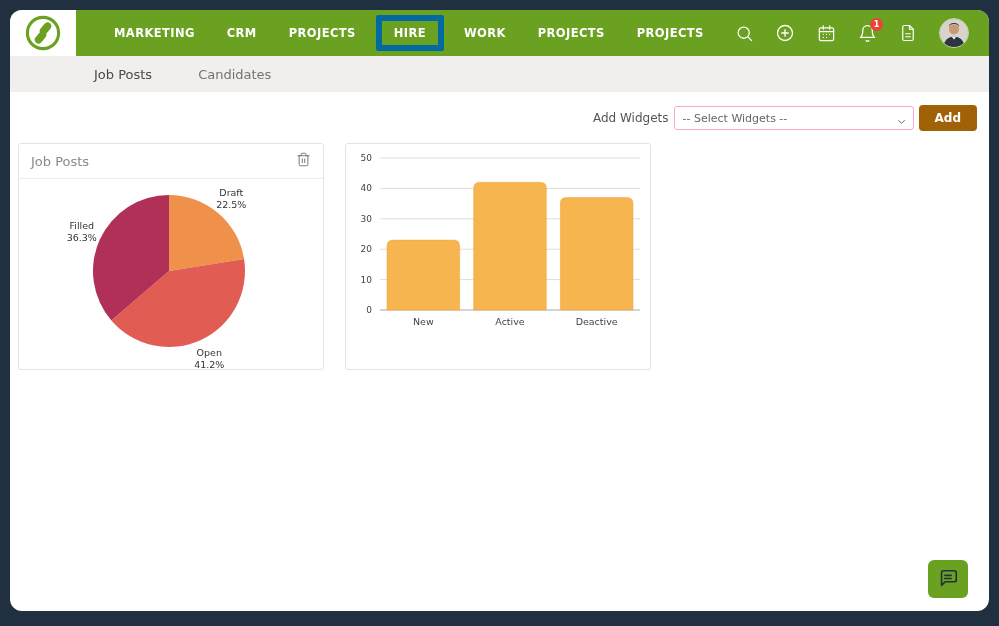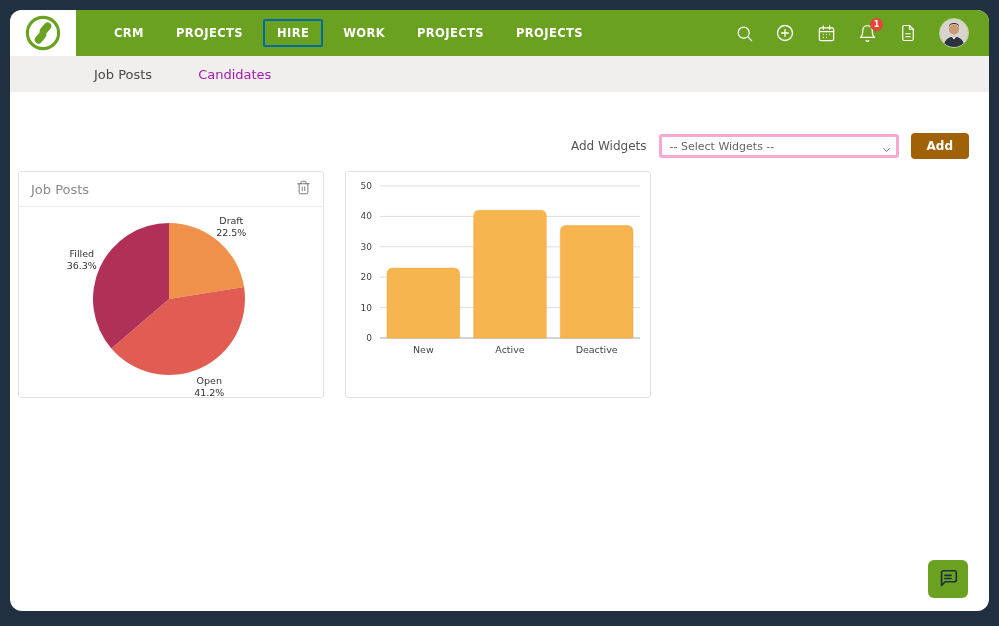--- a/index.html
+++ b/index.html
@@ -8,40 +8,40 @@
 
   .app { position:absolute; left:10px; top:10px; width:979px; height:601px;
          background:#ffffff; border-radius:12px; overflow:hidden; }
 
   
   .header { display:flex; align-items:stretch; height:46px; background:#6aa121; }
   .logo-block { width:66px; background:#ffffff; display:flex; align-items:center; justify-content:center; }
   .main-nav { display:flex; align-items:center; list-style:none; margin-left:26px; gap:8px; }
   .main-nav li { color:#ffffff; font-size:11.5px; font-weight:bold; letter-spacing:.4px;
                  padding:5px 12px; cursor:pointer; white-space:nowrap; }
-  .main-nav li.active { border:2px solid #0369a1; border-radius:2px; }
+  .main-nav li.active { border:6px solid #0369a1; border-radius:2px; }
   .header-icons { margin-left:auto; display:flex; align-items:center; gap:21px; padding-right:20px; }
   .hicon { width:20px; height:20px; position:relative; display:flex; align-items:center; justify-content:center; cursor:pointer; }
   .hicon svg { stroke:#ffffff; fill:none; stroke-width:1.6; stroke-linecap:round; stroke-linejoin:round; }
   .badge { position:absolute; top:-5px; right:-6px; min-width:13px; height:13px; border-radius:7px;
            background:#e8443a; color:#ffffff; font-size:8px; font-weight:bold;
            display:flex; align-items:center; justify-content:center; padding:0 2px; }
   .avatar { width:30px; height:30px; border-radius:50%; overflow:hidden; border:1px solid rgba(255,255,255,.6); cursor:pointer; }
 
   
   .subnav { height:36px; background:#f0efed; display:flex; align-items:center; padding-left:84px; gap:46px; }
   .subnav .sitem { font-size:13px; color:#4a4a4a; cursor:pointer; }
-  .subnav .sitem.secondary { color:#a21caf;text-align:right; }
-
-  
-  .toolbar { display:flex; justify-content:flex-end; align-items:center; gap:12px; padding:13px 20px 10px 0;margin-top:28px; }
+  .subnav .sitem.secondary { color:#737373;text-align:right; }
+
+  
+  .toolbar { display:flex; justify-content:flex-end; align-items:center; gap:5px; padding:13px 12px 10px 0; }
   .toolbar-label { font-size:12px; color:#555555; }
   .select-wrap { position:relative; width:240px; }
   .select-wrap select { width:100%; height:24px; font-size:11px; color:#666666;
-        border:3px solid #f9a8d4; border-radius:3px; background:#ffffff;
+        border:1px solid #f9a8d4; border-radius:3px; background:#ffffff;
         -webkit-appearance:none; appearance:none; padding:0 24px 0 8px;
         font-family:"DejaVu Sans","Liberation Sans",sans-serif; }
   .select-chevron { position:absolute; right:7px; top:6px; pointer-events:none; }
   .select-chevron svg { stroke:#555; fill:none; stroke-width:2; }
   .add-btn { background:#a16207; color:#ffffff; font-size:12px; font-weight:bold;
         border:none; border-radius:4px; padding:6px 16px; cursor:pointer;
         font-family:"DejaVu Sans","Liberation Sans",sans-serif; }
 
   
   .cards { display:flex; gap:21px; padding:2px 8px 0 8px; }
@@ -67,20 +67,21 @@
 
   <div class="header">
     <div class="logo-block">
       <svg width="40" height="40" viewBox="0 0 64 64">
         <circle cx="32" cy="32" r="25" stroke="#6aa121" stroke-width="5" fill="none"></circle>
         <rect x="30" y="14" width="12" height="22" rx="6" fill="#6aa121" transform="rotate(40 36 25)"></rect>
         <rect x="22" y="28" width="12" height="22" rx="6" fill="#6aa121" transform="rotate(40 28 39)"></rect>
       </svg>
     </div>
     <ul class="main-nav">
+      <li>MARKETING</li>
       <li>CRM</li>
       <li>PROJECTS</li>
       <li class="active">HIRE</li>
       <li>WORK</li>
       <li>PROJECTS</li>
       <li>PROJECTS</li>
     </ul>
     <div class="header-icons">
       <div class="hicon">
         <svg width="19" height="19" viewBox="0 0 24 24">

